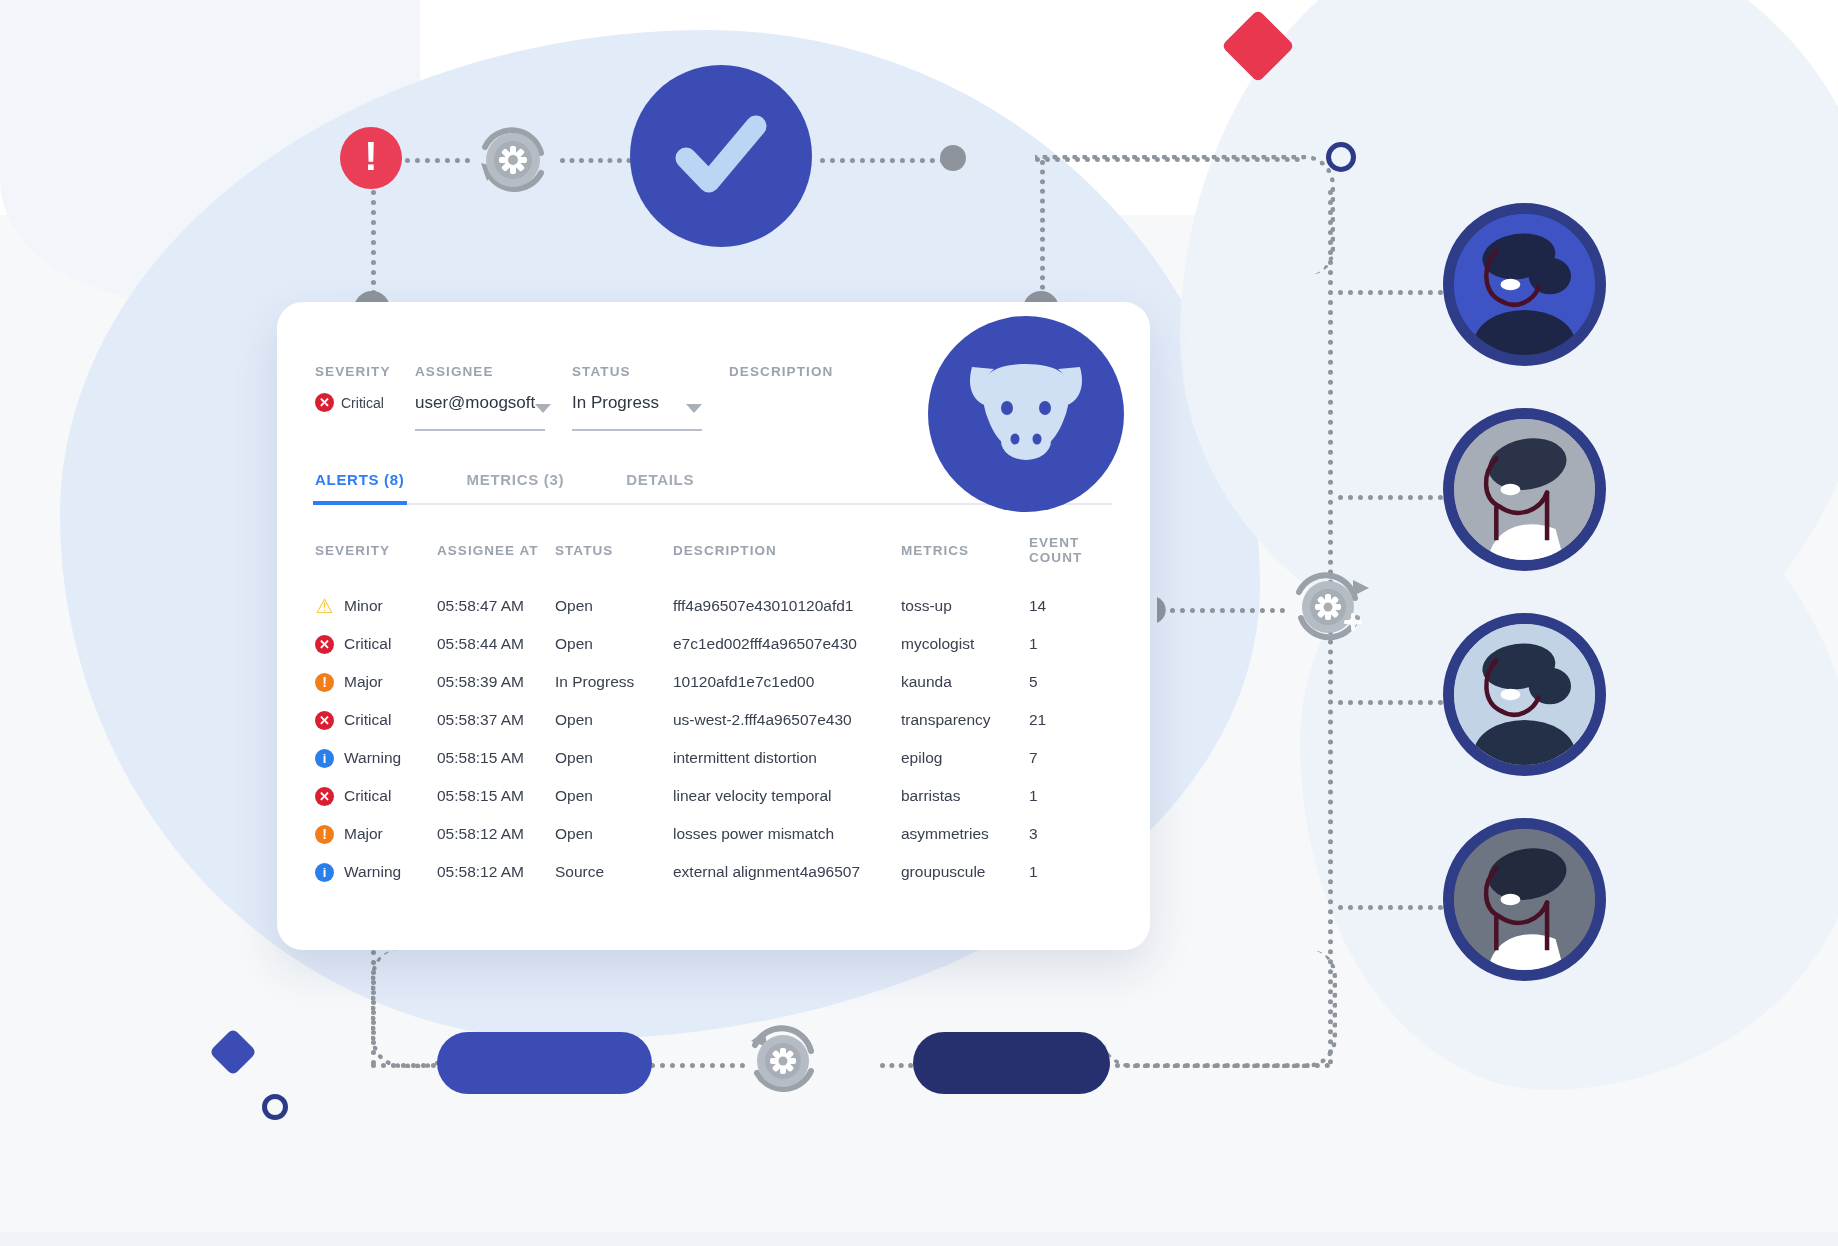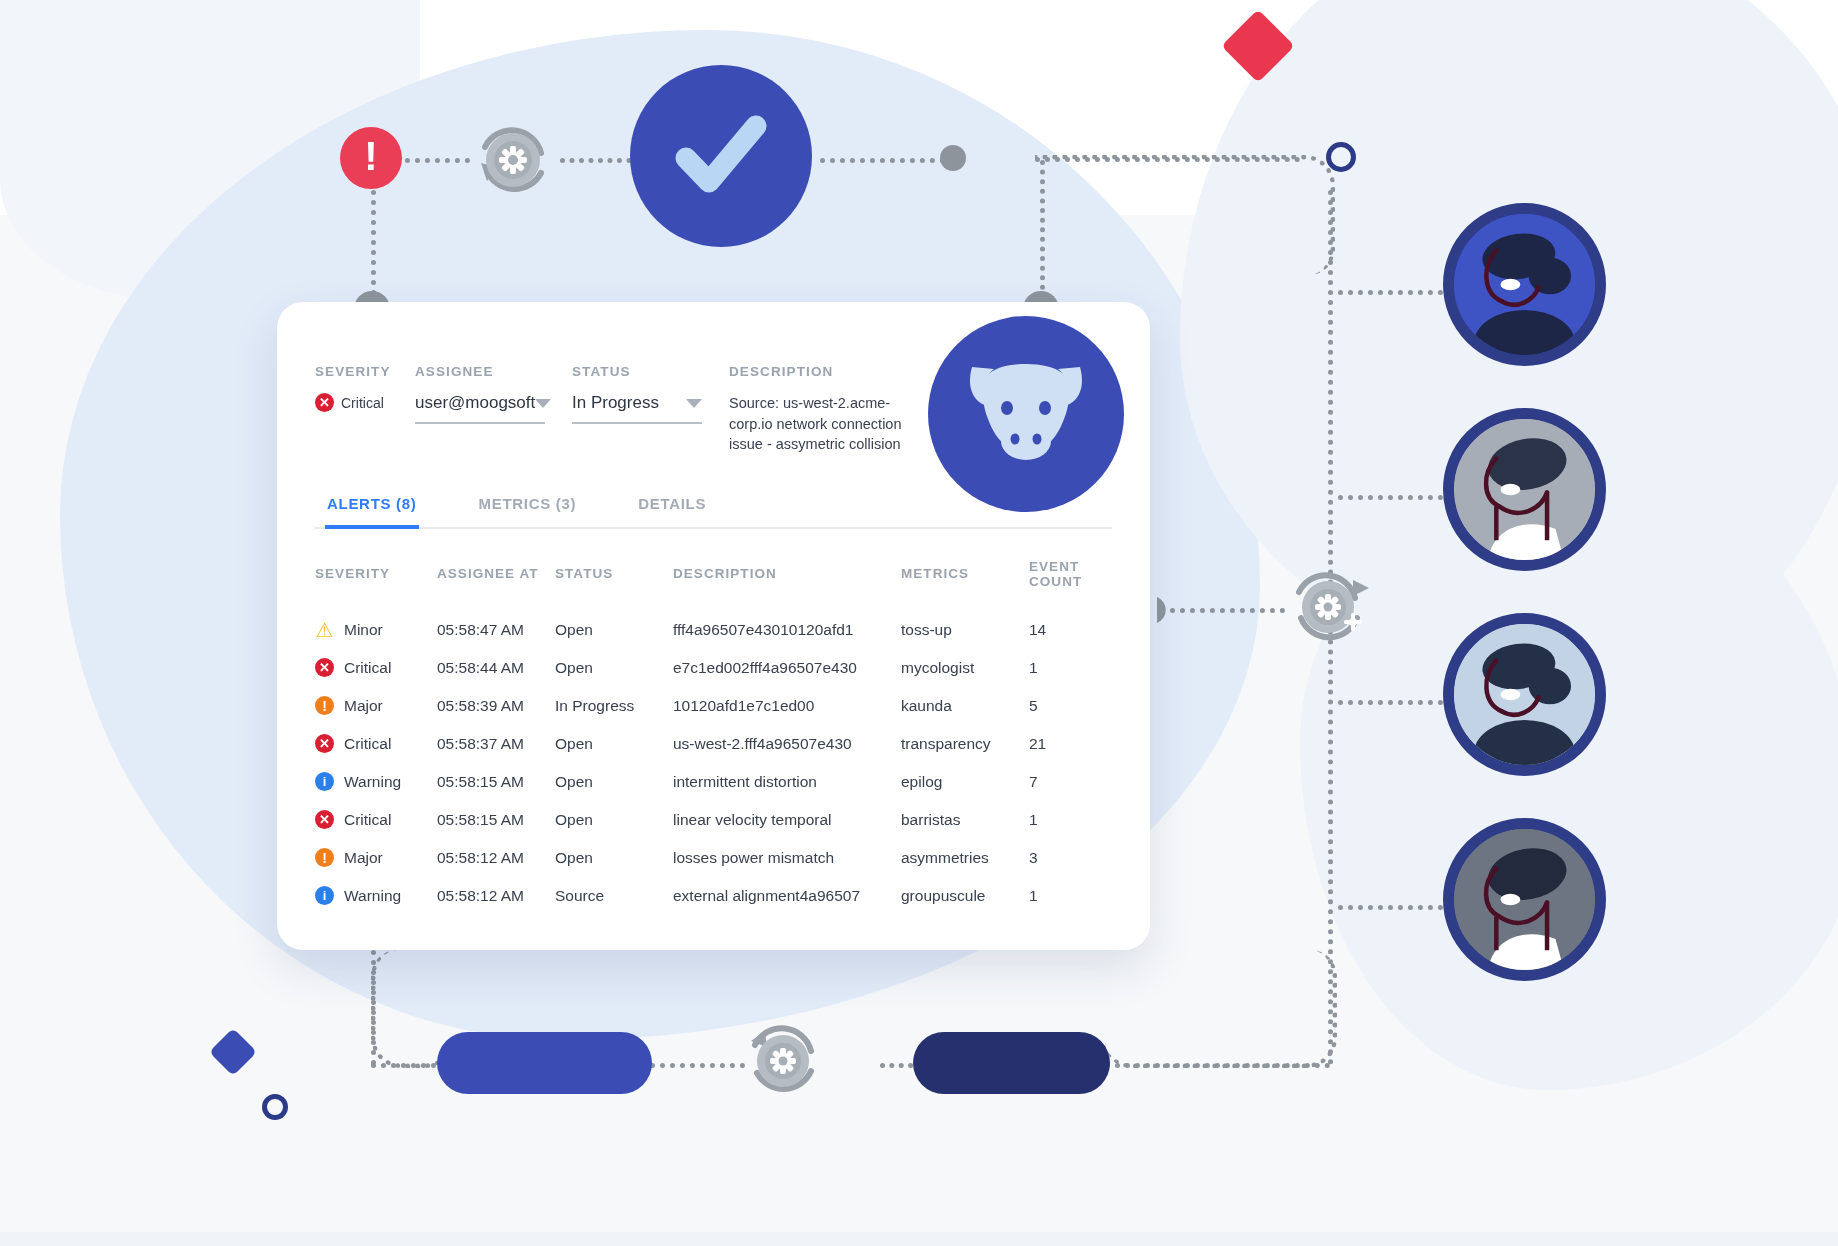--- a/index.html
+++ b/index.html
@@ -177,22 +177,22 @@
     margin-bottom: 14px;
   }
   .sev-value {
     display: flex; align-items: center; gap: 7px;
     font-size: 14px; color: #3b4352;
   }
   .select-ctl {
     position: relative;
     width: 130px;
     border-bottom: 2px solid #b9bfc8;
-    padding-bottom: 9px;
-    display: flex; align-items: center;
+    padding-bottom: 16px;
+    display: flex; align-items: flex-end;
     justify-content: space-between;
   }
   .select-ctl .val {
     font-size: 17px; color: #2f3644;
   }
   .caret {
     width: 0; height: 0;
     border-left: 8px solid transparent;
     border-right: 8px solid transparent;
     border-top: 9px solid #a9b0ba;
@@ -236,21 +236,21 @@
   .tab {
     font-size: 15px;
     font-weight: bold;
     letter-spacing: 0.7px;
     color: #a3abb6;
     padding: 0 0 15px 0;
     margin-right: 62px;
     cursor: pointer;
     position: relative;
   }
-  .tab.active { color: #2e7cf6; margin-left: 12px; }
+  .tab.active { color: #2e7cf6; }
   .tab.active::after {
     content: "";
     position: absolute;
     left: -2px; right: -2px; bottom: -2px;
     height: 4px;
     background: #2e7cf6;
   }
 
   
   table.alerts {
@@ -507,21 +507,20 @@
         <div class="meta-col status">
           <div class="meta-label">STATUS</div>
           <div class="select-ctl">
             <span class="val">In Progress</span>
             <span class="caret"></span>
           </div>
         </div>
 
         <div class="meta-col description">
           <div class="meta-label">DESCRIPTION</div>
-          <div class="desc-text">Source: us-west-2.acme-corp.io network connection issue - assymetric collision</div>
         </div>
 
       </div>
 
       <div class="tabs">
         <div class="tab active">ALERTS (8)</div>
         <div class="tab">METRICS (3)</div>
         <div class="tab">DETAILS</div>
       </div>
 

